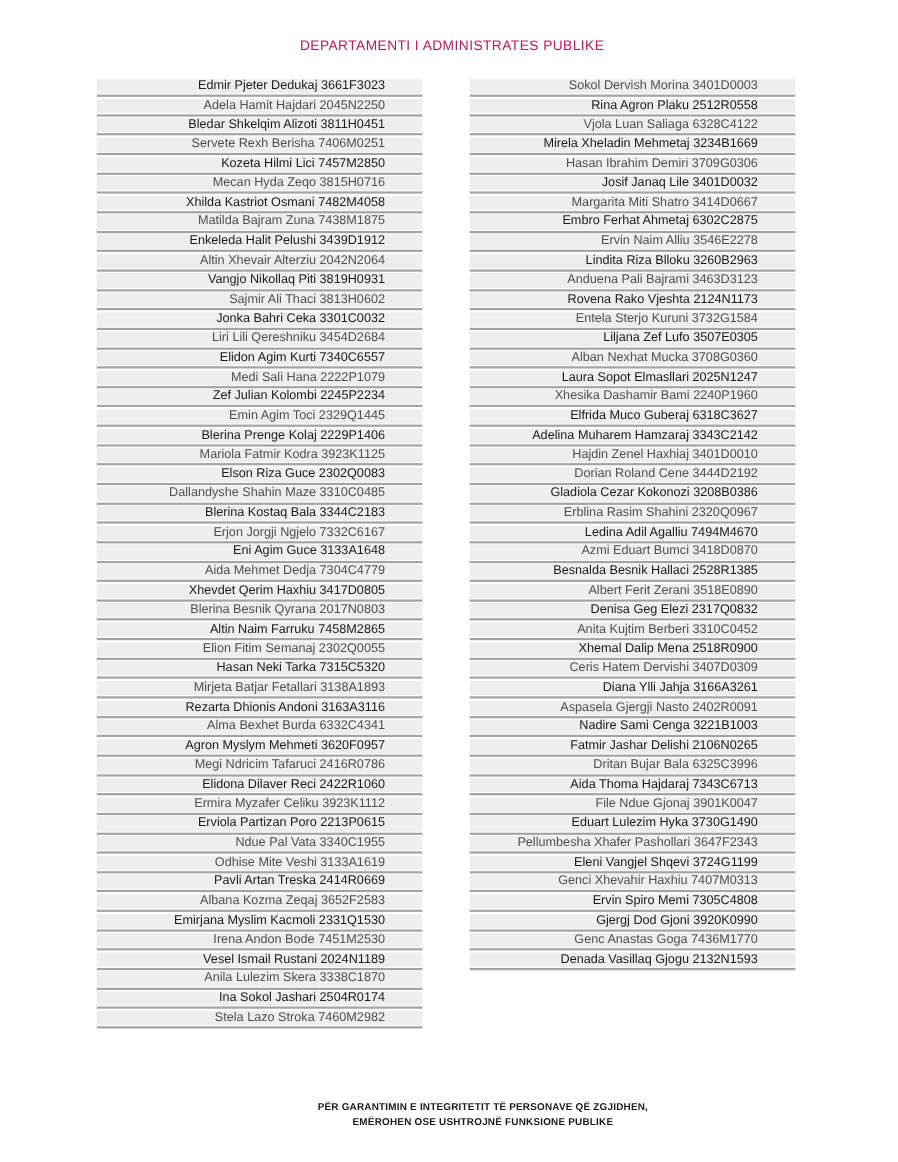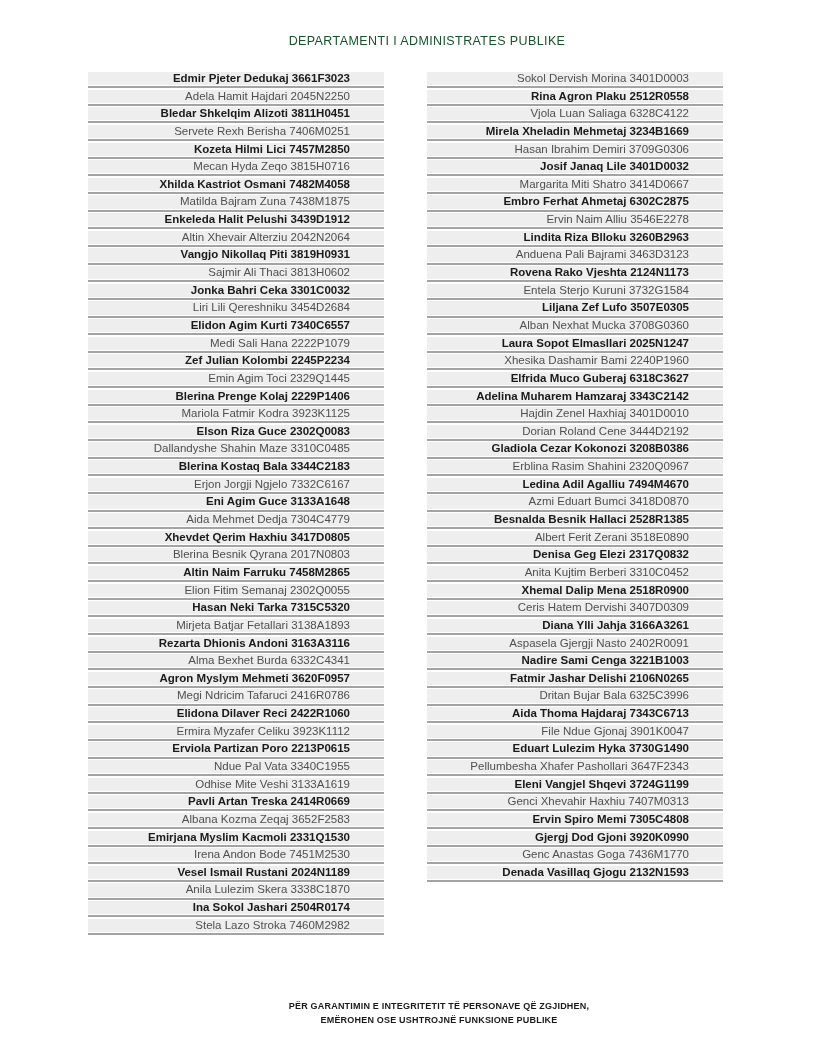--- a/index.html
+++ b/index.html
@@ -6,25 +6,25 @@
   body {
     width: 816px; height: 1056px;
     background: #ffffff;
     font-family: "Liberation Sans", sans-serif;
     position: relative;
     overflow: hidden;
   }
   .page { position: absolute; inset: 0; }
   .title {
     position: absolute;
-    left: 88px; width: 678px; top: 34px;
+    left: 72px; width: 678px; top: 34px;
     text-align: center;
     font-size: 12.5px;
     letter-spacing: 0.4px;
-    color: #14532d;
+    color: #be185d;
     white-space: nowrap;
   }
   .col {
     position: absolute;
     top: 72px;
     width: 296px;
   }
   .col-left  { left: 88px; }
   .col-right { left: 427px; }
   .row {
@@ -41,21 +41,21 @@
     white-space: nowrap;
   }
   .row::after {
     content: '';
     position: absolute;
     left: 0; right: 0; bottom: -3px;
     height: 2px;
     background: #a3a3a3;
   }
   .row.bold {
-    font-weight: bold;
+    font-weight: normal;
     color: #1a1a1a;
   }
   .footer {
     position: absolute;
     left: 100px; width: 678px; top: 999px;
     text-align: center;
     font-size: 9px;
     font-weight: bold;
     letter-spacing: 0.2px;
     color: #1a1a1a;

